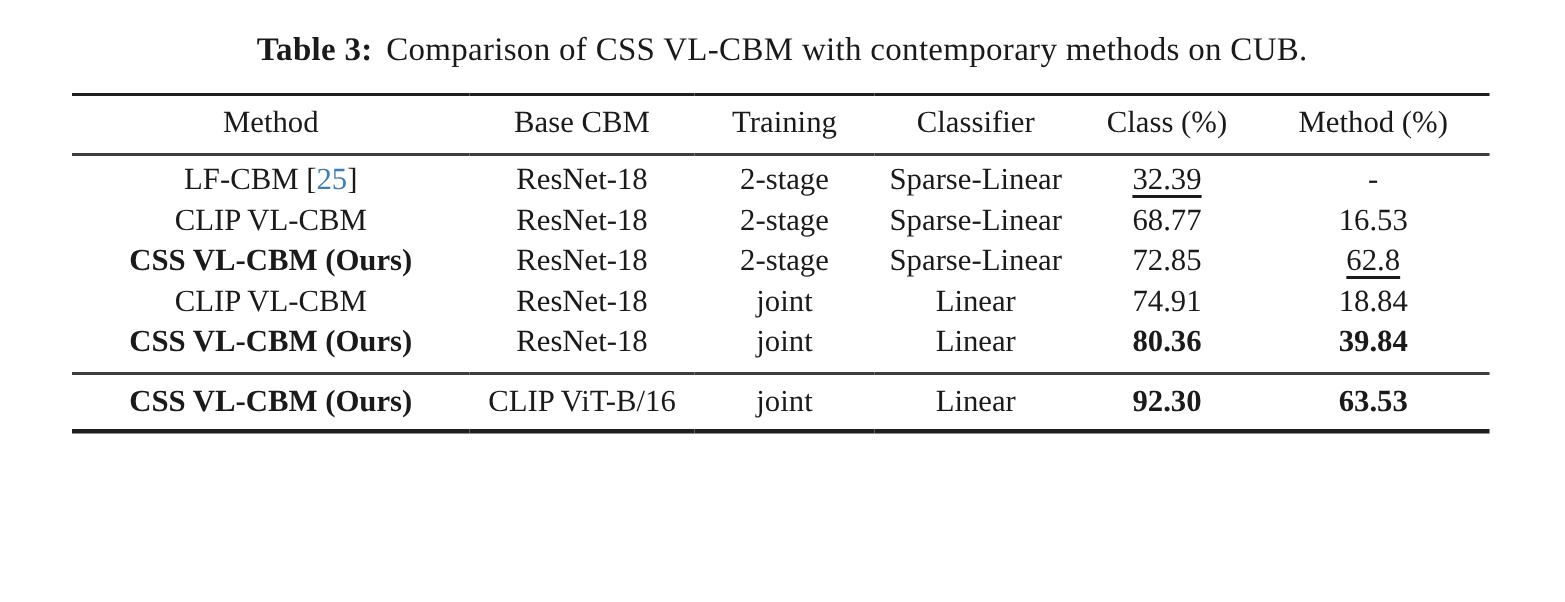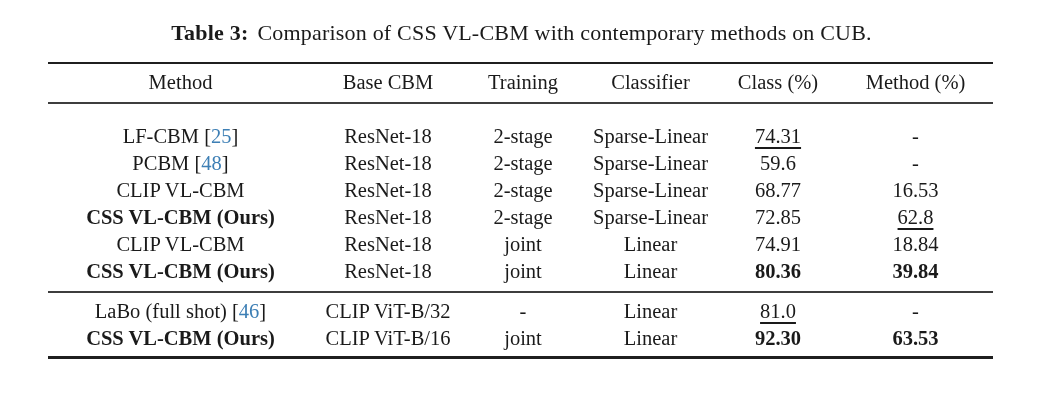--- a/index.html
+++ b/index.html
@@ -42,21 +42,21 @@
   }
   thead {
     border-bottom: 2px solid #3d3d3d;
   }
   td {
     text-align: center;
     padding: 1px 2px;
     line-height: 25px;
     white-space: nowrap;
   }
-  tbody.group-1 tr:first-child td { padding-top: 20px; }
+  tbody.group-1 tr:first-child td { padding-top: 4px; }
   tbody.group-1 tr:last-child td { padding-bottom: 7px; }
   tbody.group-2 { border-top: 2px solid #3d3d3d; }
   tbody.group-2 tr:first-child td { padding-top: 6px; }
   tbody.group-2 tr:last-child td { padding-bottom: 5px; }
   .b { font-weight: bold; }
   .u {
     text-decoration: underline;
     text-underline-offset: 4px;
     text-decoration-thickness: 1.5px;
   }
@@ -87,29 +87,21 @@
       <th>Class (%)</th>
       <th>Method (%)</th>
     </tr>
   </thead>
   <tbody class="group-1">
       <tr>
         <td><span>LF-CBM</span> [<span class="cite">25</span>]</td>
         <td>ResNet-18</td>
         <td>2-stage</td>
         <td>Sparse-Linear</td>
-        <td><span class="u">74.31</span></td>
-        <td><span>-</span></td>
-      </tr>
-      <tr>
-        <td><span>PCBM</span> [<span class="cite">48</span>]</td>
-        <td>ResNet-18</td>
-        <td>2-stage</td>
-        <td>Sparse-Linear</td>
-        <td><span>59.6</span></td>
+        <td><span class="u">32.39</span></td>
         <td><span>-</span></td>
       </tr>
       <tr>
         <td><span>CLIP VL-CBM</span></td>
         <td>ResNet-18</td>
         <td>2-stage</td>
         <td>Sparse-Linear</td>
         <td><span>68.77</span></td>
         <td><span>16.53</span></td>
       </tr>
@@ -133,28 +125,20 @@
         <td><span class="b">CSS VL-CBM (Ours)</span></td>
         <td>ResNet-18</td>
         <td>joint</td>
         <td>Linear</td>
         <td><span class="b">80.36</span></td>
         <td><span class="b">39.84</span></td>
       </tr>
     </tbody>
   <tbody class="group-2">
       <tr>
-        <td><span>LaBo (full shot)</span> [<span class="cite">46</span>]</td>
-        <td>CLIP ViT-B/32</td>
-        <td>-</td>
-        <td>Linear</td>
-        <td><span class="u">81.0</span></td>
-        <td><span>-</span></td>
-      </tr>
-      <tr>
         <td><span class="b">CSS VL-CBM (Ours)</span></td>
         <td>CLIP ViT-B/16</td>
         <td>joint</td>
         <td>Linear</td>
         <td><span class="b">92.30</span></td>
         <td><span class="b">63.53</span></td>
       </tr>
     </tbody>
 </table>
 

